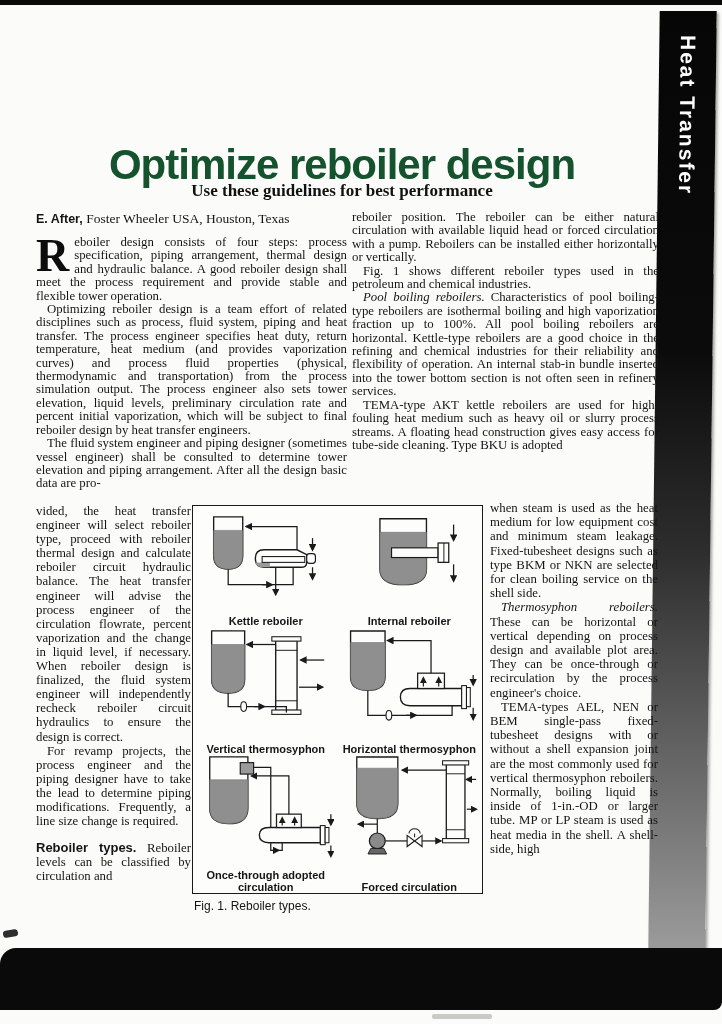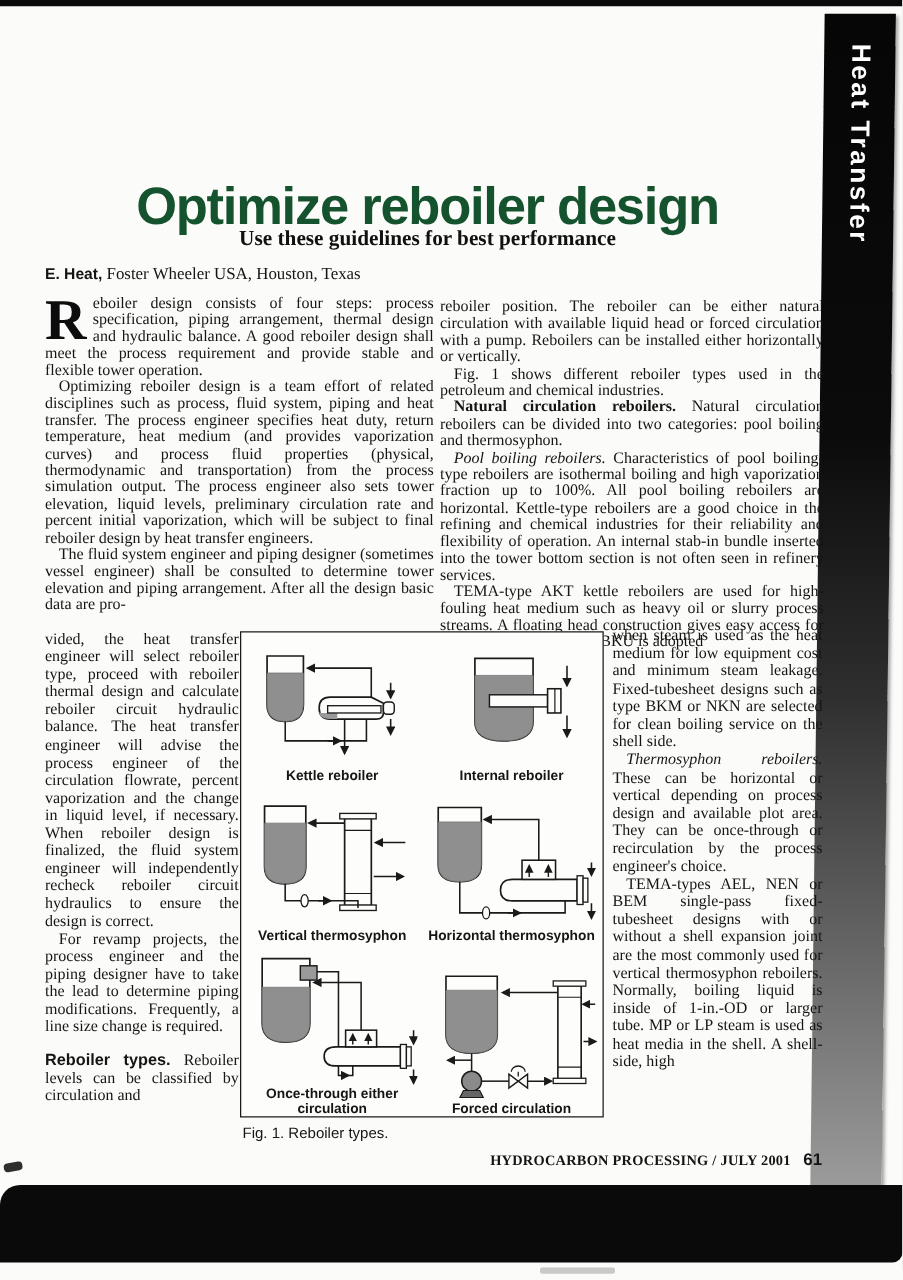--- a/index.html
+++ b/index.html
@@ -22,33 +22,33 @@
         font-family:"Liberation Sans",sans-serif;font-weight:bold;font-size:42px;letter-spacing:-1px;color:#14532d;}
   .subtitle{position:absolute;left:30px;top:181px;width:624px;text-align:center;
         font-family:Liberation Serif, serif;font-weight:bold;font-size:17px;color:#111;}
   .byline{position:absolute;left:36px;top:211px;width:306px;font-size:13.5px;}
   .byline .author{font-family:"Liberation Sans",sans-serif;font-weight:bold;font-size:12.5px;}
 
   .col{position:absolute;text-align:justify;font-size:12.8px;line-height:13.4px;}
   .col p{margin:0;}
   .col p.ind{text-indent:11px;}
   #col-left-intro{left:36px;top:236px;width:311px;}
-  #col-right-intro{left:352px;top:211px;width:307px;margin-top:28px;}
+  #col-right-intro{left:352px;top:211px;width:307px;}
   #col-left-narrow{left:36px;top:504px;width:155px;line-height:14.1px;}
   #col-right-narrow{left:490px;top:501px;width:168px;line-height:14.2px;}
   .dropcap{float:left;font-weight:bold;font-size:46px;line-height:37px;padding:1px 5px 0 0;color:#0c0c0c;}
   .runin-b{font-weight:bold;}
   .runin-i{font-style:italic;}
   .head-para{margin-top:13px !important;}
   .sec-head{font-family:"Liberation Sans",sans-serif;font-weight:bold;font-size:13px;}
 
   .figure-box{position:absolute;left:192px;top:505px;width:291px;height:389px;
         border:1.7px solid #1a1a1a;background:#fdfdfb;box-sizing:border-box;padding:5px 1px 0 1px;}
   .fig-grid{display:grid;grid-template-columns:1fr 1fr;grid-template-rows:116px 128px 138px;}
-  .fig-cell{display:flex;flex-direction:column;align-items:center;justify-content:flex-end;}
+  .fig-cell{display:flex;flex-direction:column;align-items:center;justify-content:space-between;}
   .fig-label{font-family:"Liberation Sans",sans-serif;font-weight:bold;font-size:11px;
         line-height:12px;text-align:center;margin-top:1px;max-width:134px;}
   .fig-caption{position:absolute;left:194px;top:899px;font-family:"Liberation Sans",sans-serif;font-size:12px;}
   .fig-caption .b{font-weight:normal;}
 
   .footer{position:absolute;right:64px;top:920px;text-align:right;
         font-weight:bold;font-size:11.5px;font-family:"Liberation Serif",serif;letter-spacing:.2px;}
   .footer .pg{font-family:"Liberation Sans",sans-serif;font-size:13.5px;margin-left:10px;}
 </style>
 </head>
@@ -59,33 +59,32 @@
   <div class="top-strip"></div>
 
   <div class="side-tab">
     <div class="side-tab-label">Heat Transfer</div>
   </div>
 
   <h1 class="title">Optimize reboiler design</h1>
   <div class="subtitle">Use these guidelines for best performance</div>
 
   <div class="byline">
-    <span class="author">E. Heat,</span><span> Foster Wheeler USA, Houston, Texas</span>
+    <span class="author">E. After,</span><span> Foster Wheeler USA, Houston, Texas</span>
   </div>
 
   <div class="col" id="col-left-intro">
     <p><span class="dropcap">R</span><span>eboiler design consists of four steps: process specification, piping arrangement, thermal design and hydraulic balance. A good reboiler design shall meet the process requirement and provide stable and flexible tower operation.</span></p>
     <p class="ind">Optimizing reboiler design is a team effort of related disciplines such as process, fluid system, piping and heat transfer. The process engineer specifies heat duty, return temperature, heat medium (and provides vaporization curves) and process fluid properties (physical, thermodynamic and transportation) from the process simulation output. The process engineer also sets tower elevation, liquid levels, preliminary circulation rate and percent initial vaporization, which will be subject to final reboiler design by heat transfer engineers.</p>
     <p class="ind">The fluid system engineer and piping designer (sometimes vessel engineer) shall be consulted to determine tower elevation and piping arrangement. After all the design basic data are pro-</p>
   </div>
 
   <div class="col" id="col-right-intro">
     <p>reboiler position. The reboiler can be either natural circulation with available liquid head or forced circulation with a pump. Reboilers can be installed either horizontally or vertically.</p>
     <p class="ind">Fig. 1 shows different reboiler types used in the petroleum and chemical industries.</p>
-    <p class="ind"><span class="runin-b">Natural circulation reboilers.</span><span> Natural circulation reboilers can be divided into two categories: pool boiling and thermosyphon.</span></p>
     <p class="ind"><span class="runin-i">Pool boiling reboilers.</span><span> Characteristics of pool boiling-type reboilers are isothermal boiling and high vaporization fraction up to 100%. All pool boiling reboilers are horizontal. Kettle-type reboilers are a good choice in the refining and chemical industries for their reliability and flexibility of operation. An internal stab-in bundle inserted into the tower bottom section is not often seen in refinery services.</span></p>
     <p class="ind">TEMA-type AKT kettle reboilers are used for high-fouling heat medium such as heavy oil or slurry process streams. A floating head construction gives easy access for tube-side cleaning. Type BKU is adopted</p>
   </div>
 
   <div class="col" id="col-left-narrow">
     <p>vided, the heat transfer engineer will select reboiler type, proceed with reboiler thermal design and calculate reboiler circuit hydraulic balance. The heat transfer engineer will advise the process engineer of the circulation flowrate, percent vaporization and the change in liquid level, if necessary. When reboiler design is finalized, the fluid system engineer will independently recheck reboiler circuit hydraulics to ensure the design is correct.</p>
     <p class="ind">For revamp projects, the process engineer and the piping designer have to take the lead to determine piping modifications. Frequently, a line size change is required.</p>
     <p class="head-para"><span class="sec-head">Reboiler types.</span><span> Reboiler levels can be classified by circulation and</span></p>
   </div>
 
@@ -203,21 +202,21 @@
           <path d="M74,76 H128 V92 H74 Q64,92 64,84 Q64,76 74,76 Z" fill="#fdfdfc" stroke="#1a1a1a" stroke-width="1.4"></path>
           <rect x="128" y="74" width="5" height="20" fill="#fdfdfc" stroke="#1a1a1a" stroke-width="1.1"></rect>
           <rect x="133" y="76" width="4" height="16" fill="#fdfdfc" stroke="#1a1a1a" stroke-width="1.1"></rect>
           <rect x="82" y="62" width="26" height="14" fill="#fdfdfc" stroke="#1a1a1a" stroke-width="1.3"></rect>
           <path d="M88,74 V66" fill="none" stroke="#1a1a1a" stroke-width="1.2" marker-end="url(#oa)"></path>
           <path d="M101,74 V66" fill="none" stroke="#1a1a1a" stroke-width="1.2" marker-end="url(#oa)"></path>
           <path d="M95,62 V22 H56" fill="none" stroke="#1a1a1a" stroke-width="1.3" marker-end="url(#oa)"></path>
           <path d="M139,62 V73" fill="none" stroke="#1a1a1a" stroke-width="1.3" marker-end="url(#oa)"></path>
           <path d="M139,95 V106" fill="none" stroke="#1a1a1a" stroke-width="1.3" marker-end="url(#oa)"></path>
         </svg>
-        <div class="fig-label">Once-through either circulation</div>
+        <div class="fig-label">Once-through adopted circulation</div>
       </div>
 
       <div class="fig-cell">
         <svg width="138" height="101" viewBox="0 0 148 108">
           <defs>
               <marker id="fa" markerWidth="6" markerHeight="6" refX="4.5" refY="3" orient="auto">
                 <path d="M0,0L6,3L0,6Z" fill="#1a1a1a"></path>
               </marker>
             </defs>
           <path d="M18,2 H62 V52 Q62,68 40,68 Q18,68 18,52 Z" fill="#fdfdfc" stroke="#1a1a1a" stroke-width="1.4"></path>
@@ -244,21 +243,18 @@
         <div class="fig-label">Forced circulation</div>
       </div>
 
     </div>
   </div>
 
   <div class="fig-caption">
     <span class="b">Fig. 1.</span><span> Reboiler types.</span>
   </div>
 
-  <div class="footer">
-    <span>HYDROCARBON PROCESSING / JULY 2001</span><span class="pg">61</span>
-  </div>
 
   <div class="smudge"></div>
   <div class="bottom-band"></div>
   <div class="smudge2"></div>
 
 </div>
 
 </body></html>

